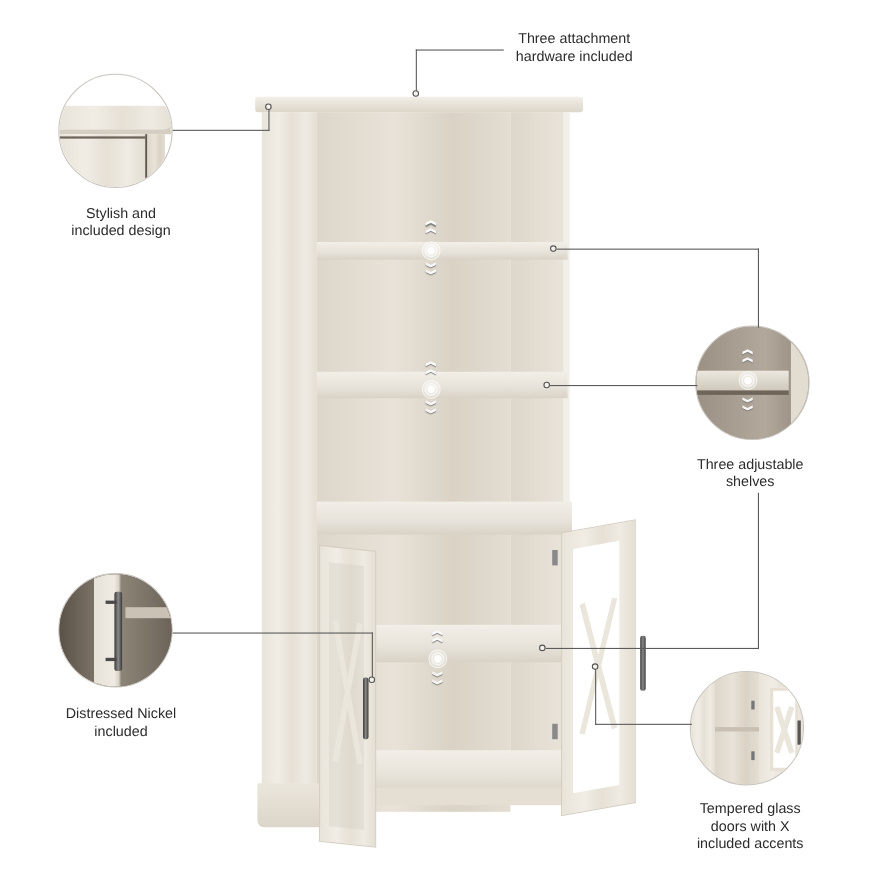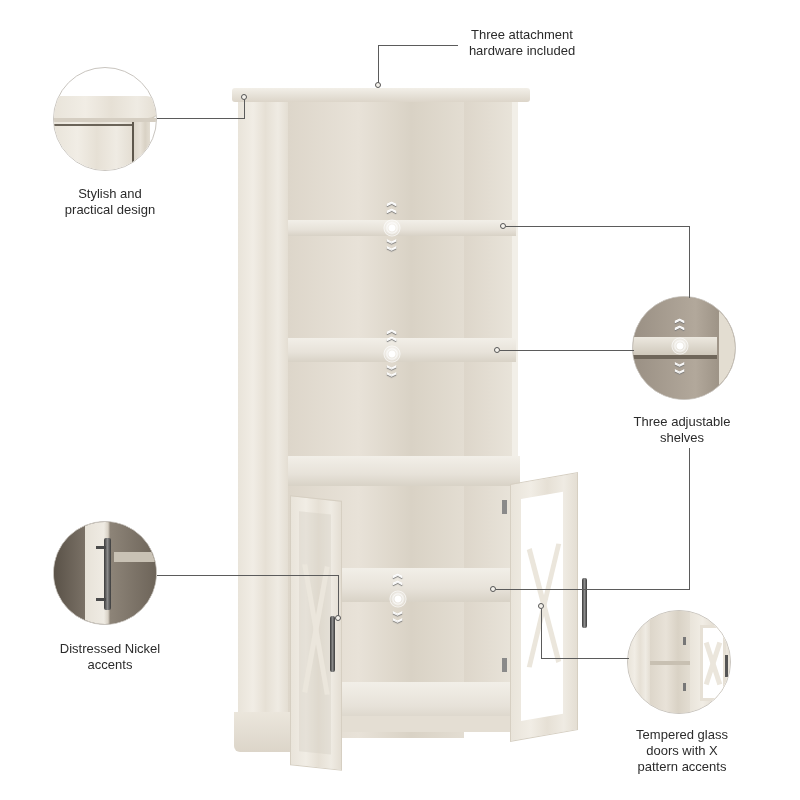--- a/index.html
+++ b/index.html
@@ -17,28 +17,28 @@
   .pulse { position:absolute; width:18px; height:18px; border-radius:50%; background:radial-gradient(circle,#fff 0 3px,rgba(255,255,255,0.35) 4px,rgba(255,255,255,0.8) 5px,rgba(255,255,255,0.2) 7px,rgba(255,255,255,0.7) 8px,transparent 9px); }
   .handle { position:absolute; width:5px; background:linear-gradient(90deg,#3a3a3a,#8a8a8a,#3a3a3a); border-radius:2px; }
   .xbar { position:absolute; height:5px; background:#ebe6dc; transform-origin:center; }
 </style>
 </head>
 <body>
 
 <div class="label" style="left:452px;top:27px;width:140px;">Three attachment
 hardware included</div>
 <div class="label" style="left:45px;top:186px;width:130px;">Stylish and
-practical design</div>
+included design</div>
 <div class="label" style="left:617px;top:414px;width:130px;">Three adjustable
 shelves</div>
 <div class="label" style="left:40px;top:641px;width:140px;">Distressed Nickel
-accents</div>
+included</div>
 <div class="label" style="left:612px;top:727px;width:140px;">Tempered glass
 doors with X
-pattern accents</div>
+included accents</div>
 
 <div class="circle" style="left:53px;top:67px;width:104px;height:104px;background:#fff;">
   <div class="abs wood" style="left:0;top:28px;width:104px;height:22px;border-bottom:2px solid #cfc8bb;border-radius:0 12px 10px 0;"></div>
   <div class="abs" style="left:0;top:50px;width:104px;height:4px;background:#d5cec2;"></div>
   <div class="abs wood" style="left:0;top:54px;width:78px;height:60px;border-right:2px solid #5e574c;"></div>
   <div class="abs" style="left:0;top:56px;width:78px;height:2px;background:#6a6358;"></div>
   <div class="abs wood-dark" style="left:80px;top:54px;width:16px;height:60px;"></div>
 </div>
 
 <div class="circle" style="left:632px;top:296px;width:104px;height:104px;background:#a79d90;">

